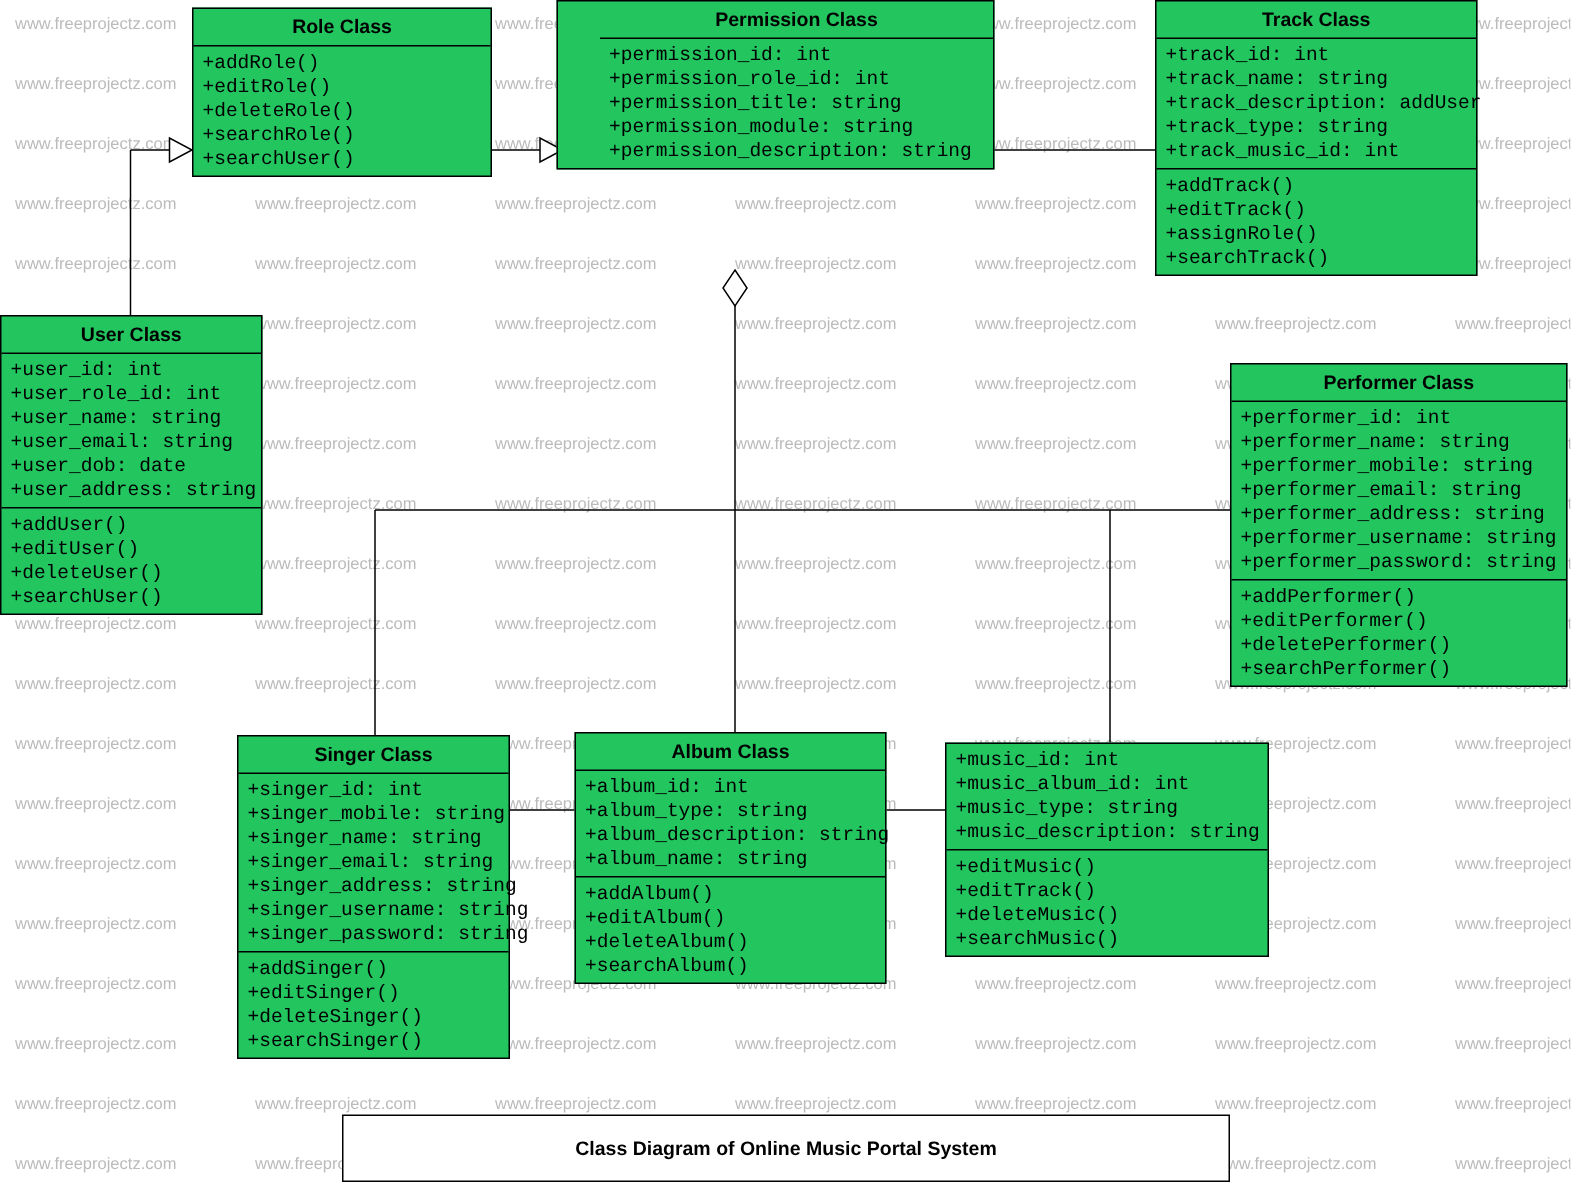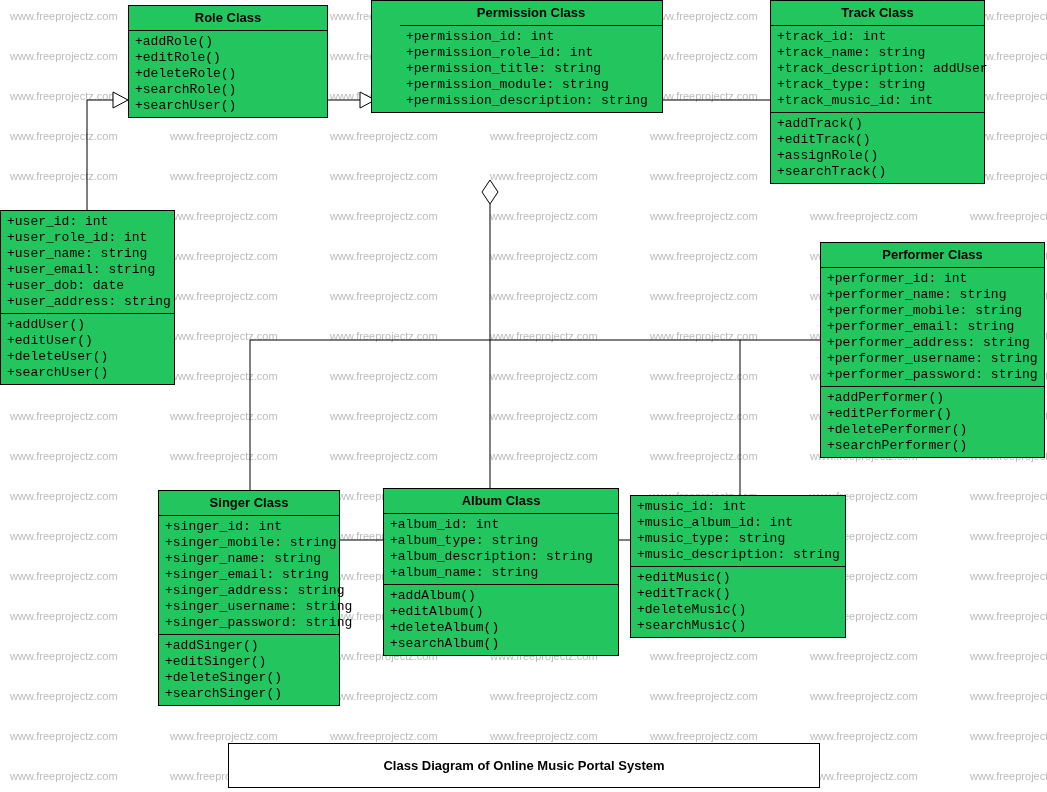--- a/index.html
+++ b/index.html
@@ -294,20 +294,21 @@
       </div>
     <div class="class-section" id="track-ops">
         <div>+addTrack()</div>
         <div>+editTrack()</div>
         <div>+assignRole()</div>
         <div>+searchTrack()</div>
       </div>
   </div>
 
   <div class="class-box" style="left:0px; top:210px; width:175px;">
+    <div class="class-title">User Class</div>
     <div class="class-section" id="user-attrs">
         <div>+user_id: int</div>
         <div>+user_role_id: int</div>
         <div>+user_name: string</div>
         <div>+user_email: string</div>
         <div>+user_dob: date</div>
         <div>+user_address: string</div>
       </div>
     <div class="class-section" id="user-ops">
         <div>+addUser()</div>
@@ -348,21 +349,21 @@
         <div>+performer_password: string</div>
       </div>
     <div class="class-section" id="performer-ops">
         <div>+addPerformer()</div>
         <div>+editPerformer()</div>
         <div>+deletePerformer()</div>
         <div>+searchPerformer()</div>
       </div>
   </div>
 
-  <div class="class-box" style="left:383px; top:488px; width:236px;">
+  <div class="class-box" style="left:383px; top:488px; width:208px;">
     <div class="class-title">Album Class</div>
     <div class="class-section" id="album-attrs">
         <div>+album_id: int</div>
         <div>+album_type: string</div>
         <div>+album_description: string</div>
         <div>+album_name: string</div>
       </div>
     <div class="class-section" id="album-ops">
         <div>+addAlbum()</div>
         <div>+editAlbum()</div>

